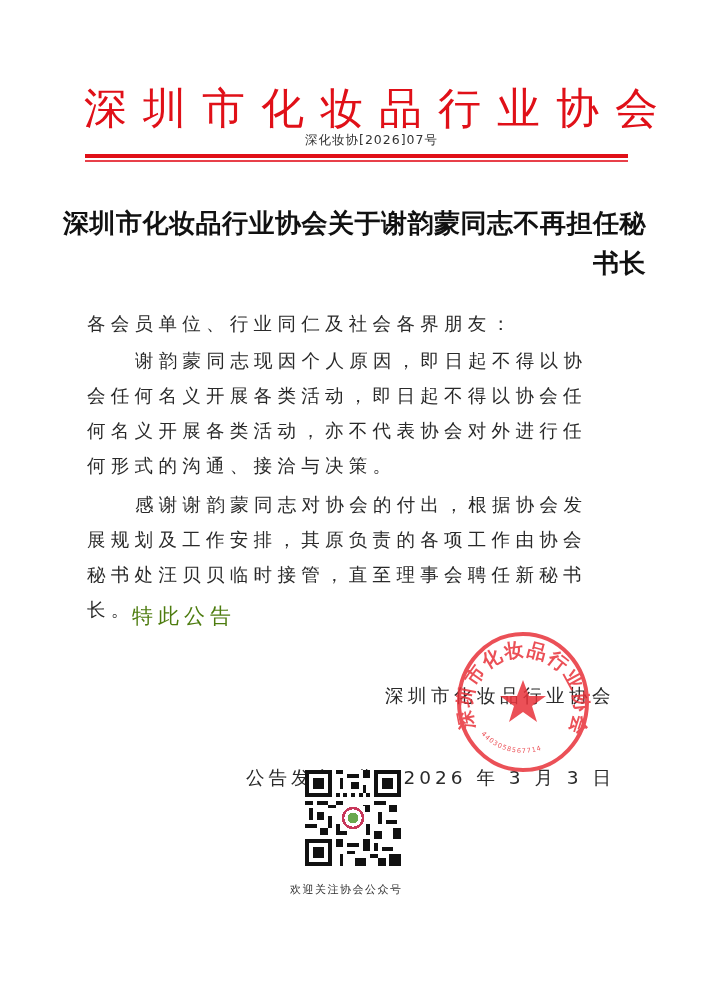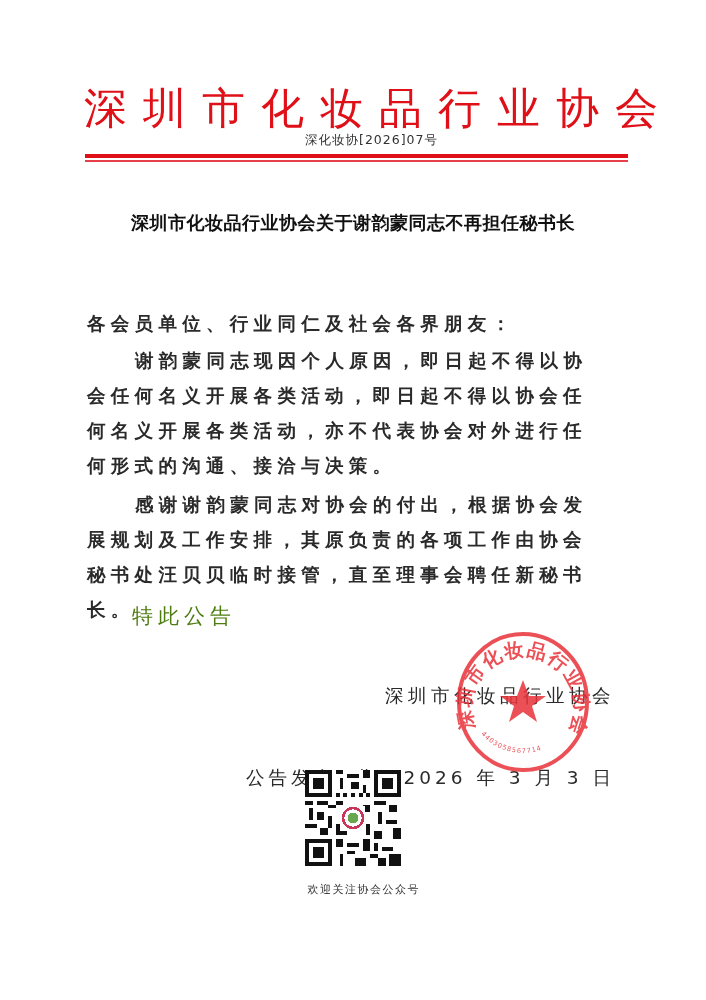--- a/index.html
+++ b/index.html
@@ -16,40 +16,40 @@
       letter-spacing: 16px; white-space: nowrap; font-weight: normal;
     }
     .doc-no {
       left: 288px; top: 131px; width: 140px;
       font-size: 12.5px; line-height: 18px; color: #333;
       letter-spacing: 1px; white-space: nowrap; margin-left: 17px;
     }
     .red-line-thick { left: 85px; top: 154px; width: 543px; height: 4px; background: #e01018; }
     .red-line-thin  { left: 85px; top: 160px; width: 543px; height: 1.5px; background: #e8404a; }
     .doc-title {
-      left: 60px; top: 203px; width: 586px; text-align: center;
+      left: 60px; top: 203px; width: 586px; text-align: right;
       font-family: "DejaVu Serif", "Liberation Serif", serif;
-      font-weight: bold; font-size: 18px; line-height: 40px; color: #111;
+      font-weight: bold; font-size: 26px; line-height: 40px; color: #111;
       letter-spacing: 0.5px;
     }
     .body-text {
       left: 87px; width: 520px;
       font-size: 18.5px; line-height: 35px; color: #2a2a2a;
-      letter-spacing: 5.3px; font-weight: 700;
+      letter-spacing: 5.3px; font-weight: 400;
     }
     .salutation { top: 306px; white-space: nowrap; }
     .para1 { top: 343px; text-indent: 48px; }
     .para2 { top: 478px; text-indent: 48px; margin-top: 9px; }
     .closing { left: 132px; top: 602px; font-size: 21px; letter-spacing: 5px; color: #4d7c0f; white-space: nowrap; }
     .signature { right: 91px; top: 683px; font-size: 18.5px; letter-spacing: 4.5px; color: #2a2a2a; white-space: nowrap; }
     .pub-date { right: 91px; top: 733px; font-size: 18.5px; letter-spacing: 4px; color: #2a2a2a; white-space: nowrap; margin-top: 32px; }
     .seal { left: 453px; top: 630px; width: 140px; height: 144px; pointer-events: none; }
     .qr { left: 305px; top: 770px; width: 96px; height: 96px; }
     .qr-caption {
-      left: 290px; top: 882px; width: 130px; text-align: right;
+      left: 290px; top: 882px; width: 130px; text-align: left;
       font-size: 11px; letter-spacing: 1.5px; color: #333; white-space: nowrap;
     }
   </style>
 </head>
 <body>
 
 <div class="abs org-title">深圳市化妆品行业协会</div>
 <div class="abs doc-no">深化妆协[2026]07号</div>
 <div class="abs red-line-thick"></div>
 <div class="abs red-line-thin"></div>

